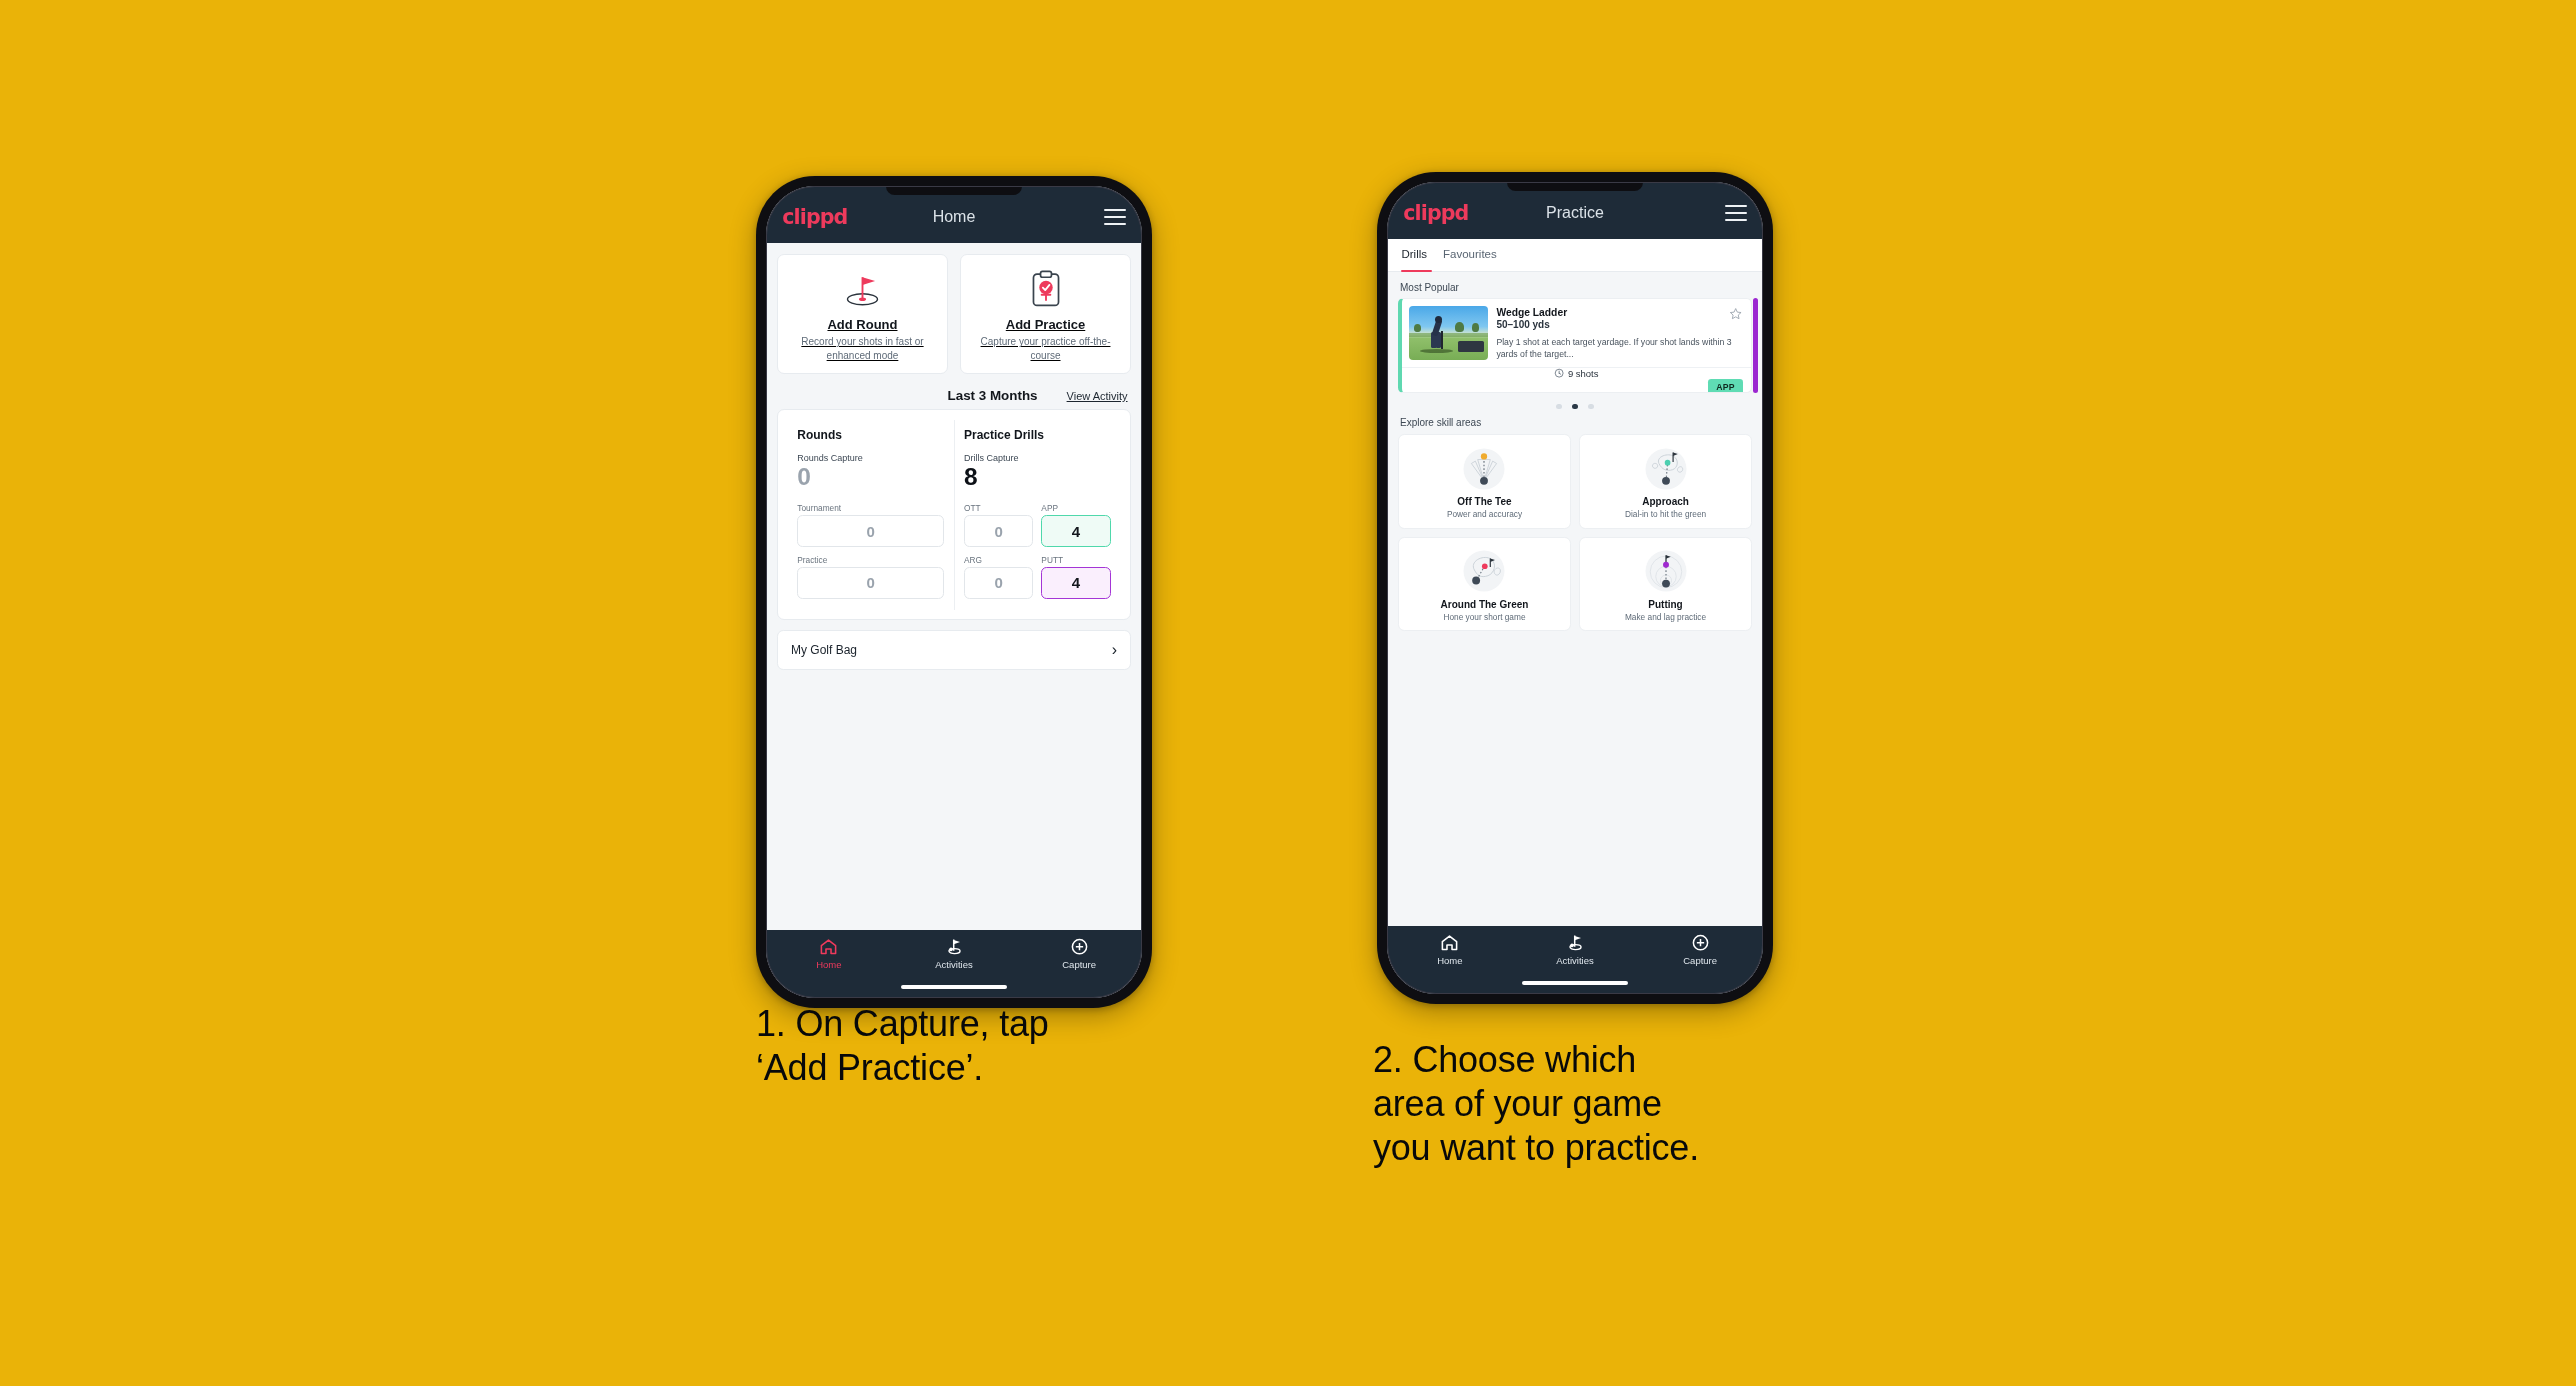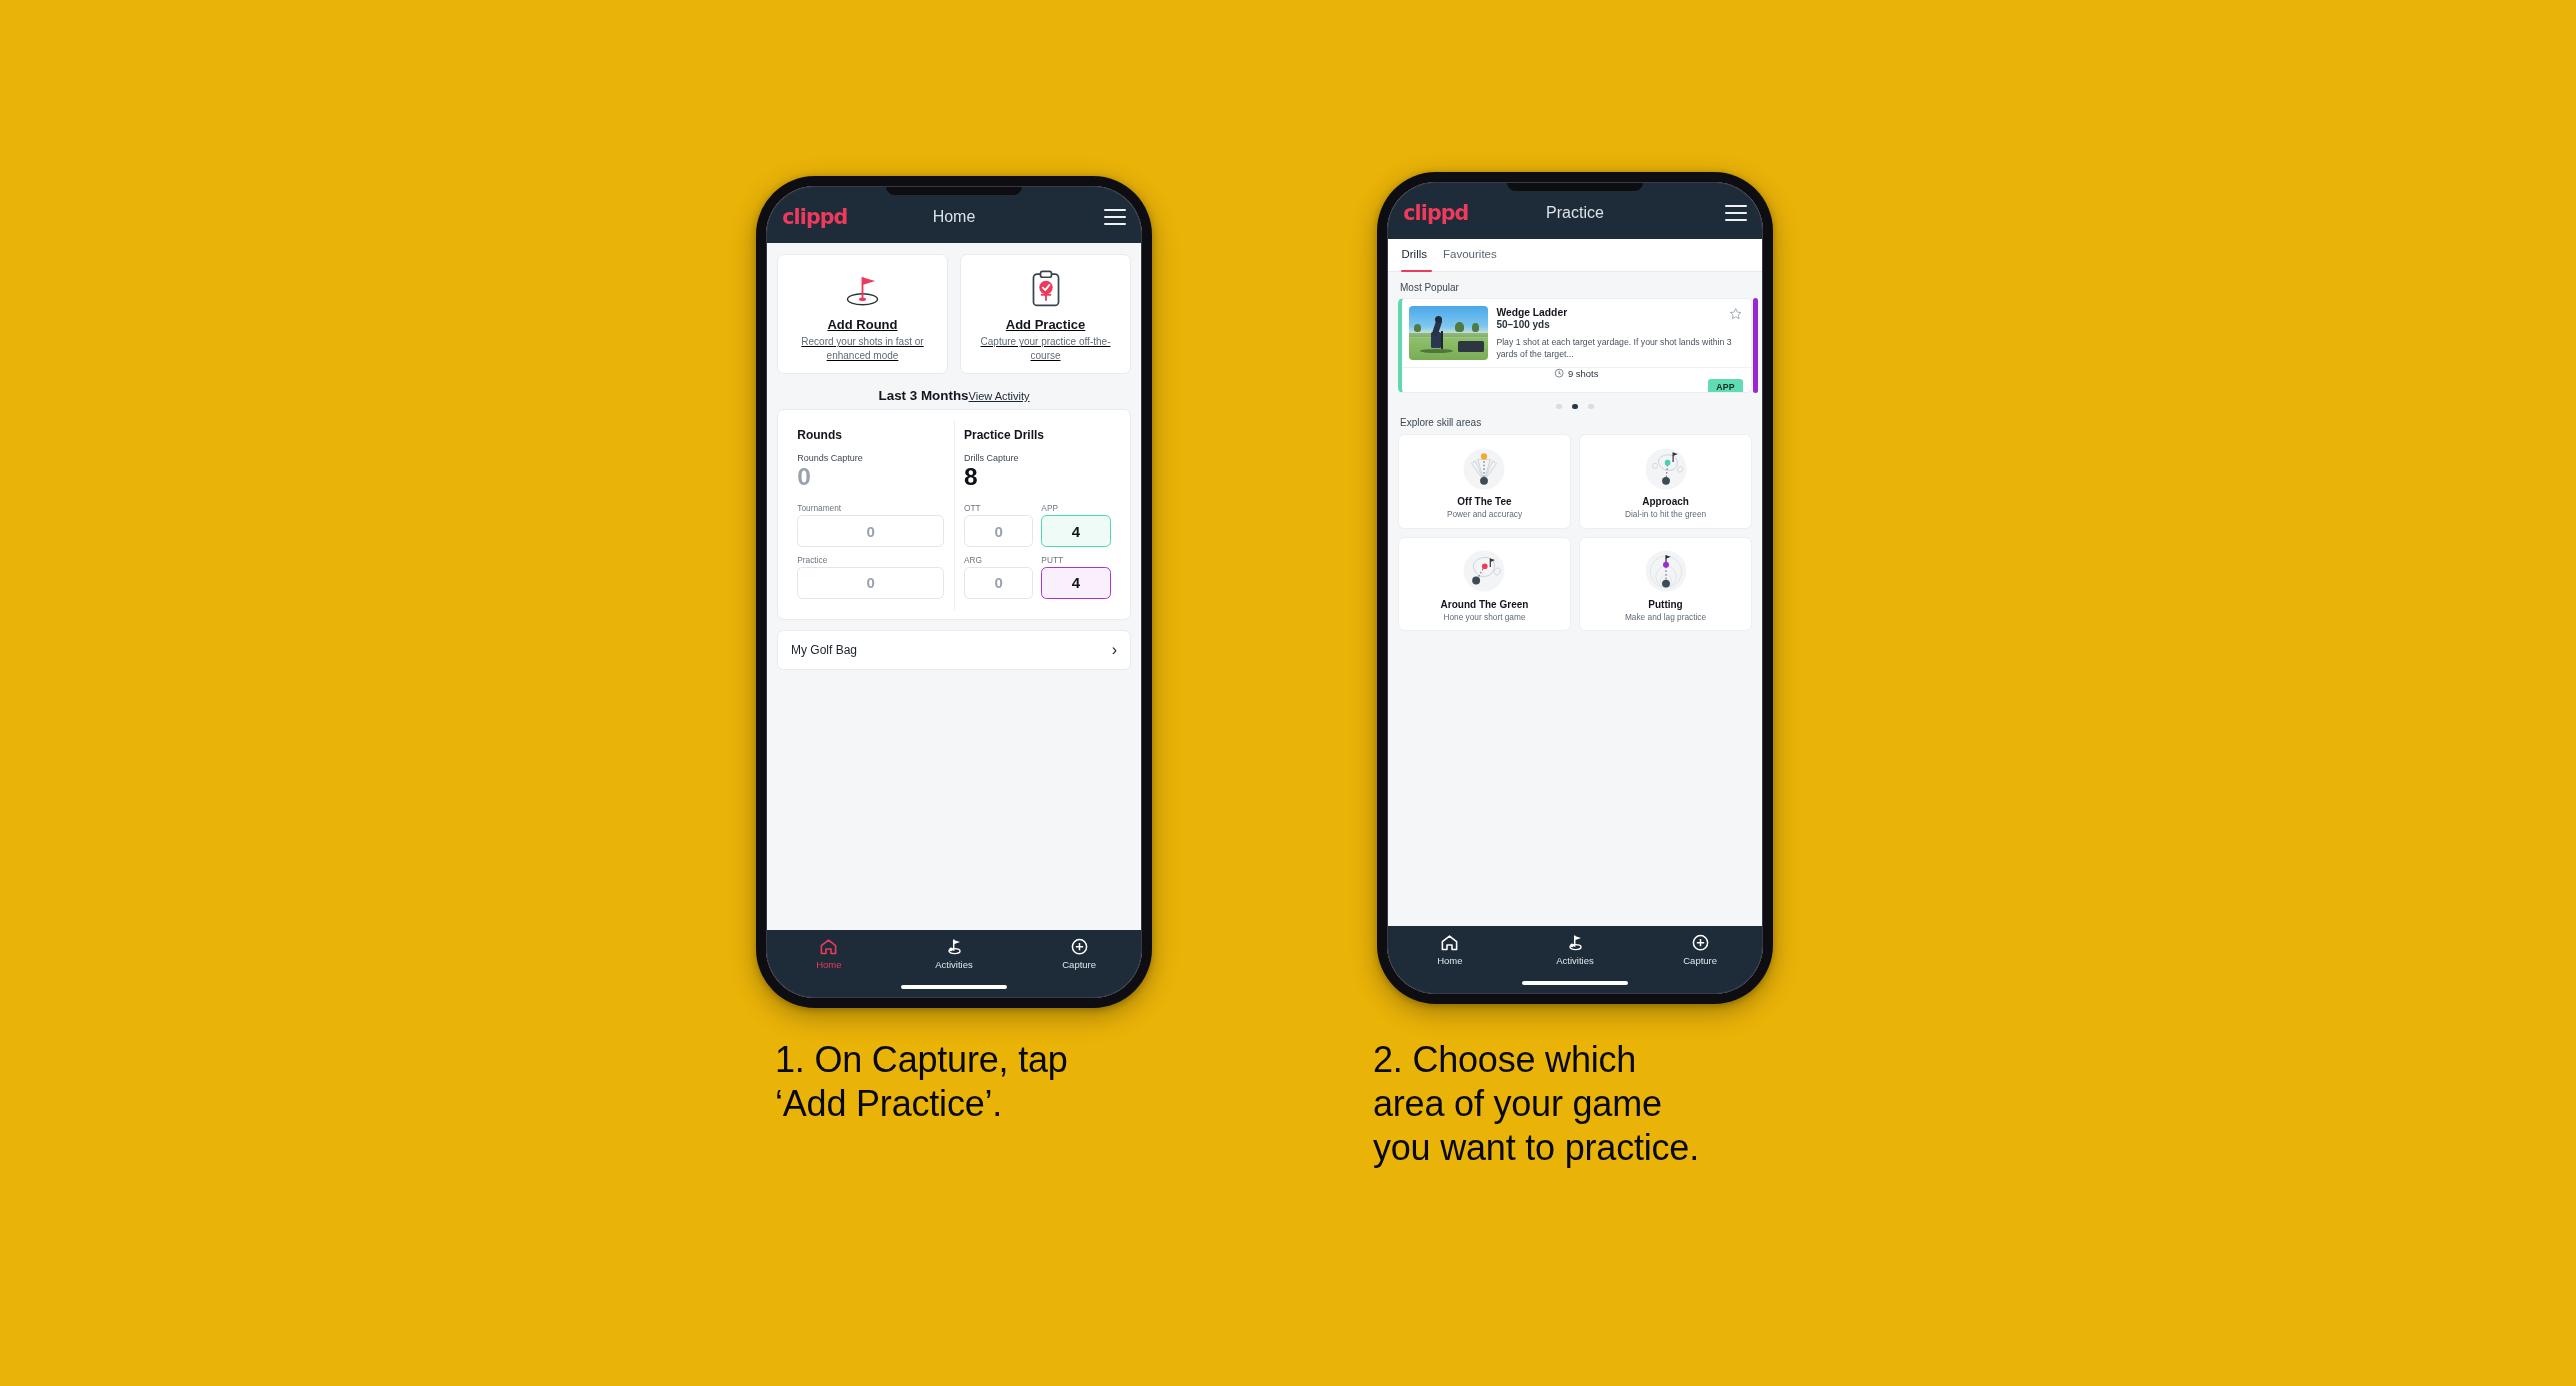--- a/index.html
+++ b/index.html
@@ -57,21 +57,21 @@
   .actions{ display:flex; gap:12.7px; padding:11px 11px 0 11px; }
   .action-card{
     flex:1; background:#fff; border:0.8px solid #e7ebef; border-radius:7.1px;
     padding:12.7px 6.3px 11px 6.3px; text-align:center;text-decoration:underline;
   }
   .action-icon{ height:43px; display:flex; align-items:center; justify-content:center; margin-bottom:6.3px;}
   .action-title{ font-size:13px; font-weight:bold; color:#12161c; margin-bottom:3.2px;}
   .action-sub{ font-size:10px; color:#5f6b78; line-height:1.32; padding:0 4.7px;}
 
   
-  .sec-head{ display:flex; align-items:baseline; justify-content:center; padding:14.2px 14.2px 6.3px 14.2px;}
+  .sec-head{ display:flex; align-items:baseline; justify-content:flex-end; padding:14.2px 14.2px 6.3px 14.2px;gap:29px;}
   .sec-title{ font-size:13.4px; font-weight:bold; color:#12161c;}
   .sec-link{ font-size:11px; color:#1d2630; text-decoration:underline;}
 
   
   .stats-card{ margin:0 11px; background:#fff; border:0.8px solid #e7ebef; border-radius:7.1px; padding:9.5px; display:flex; gap:0;}
   .stat-col{ flex:1; padding:8px 9.5px 11px 9.5px;}
   .stat-col.left{ border-right:0.8px solid #eceff2;}
   .stat-h{ font-size:12px; font-weight:bold; color:#12161c; margin-bottom:11px;}
   .stat-cap{ font-size:9px; color:#3d4854; margin-bottom:1.6px;}
   .stat-big{ font-size:24.5px; font-weight:bold; line-height:1.06; margin-bottom:12.7px;}
@@ -490,21 +490,21 @@
             <line x1="12" y1="6.4" x2="12" y2="15.6" stroke="#fff" stroke-width="1.9"></line>
             <line x1="7.4" y1="11" x2="16.6" y2="11" stroke="#fff" stroke-width="1.9"></line>
           </svg>
           <div class="nav-lab">Capture</div>
         </div>
         <div class="home-ind"></div>
       </div>
     </div>
   </div>
 
-  <div class="caption" style="left:756px; top:1038px; width:506px;margin-left:19px;">1. On Capture, tap
+  <div class="caption" style="left:756px; top:1002px; width:506px;">1. On Capture, tap
 ‘Add Practice’.</div>
 
   <div class="caption" style="left:1373px; top:1038px; width:554px;">2. Choose which
 area of your game
 you want to practice.</div>
 
 </div>
 
 
 </body></html>

